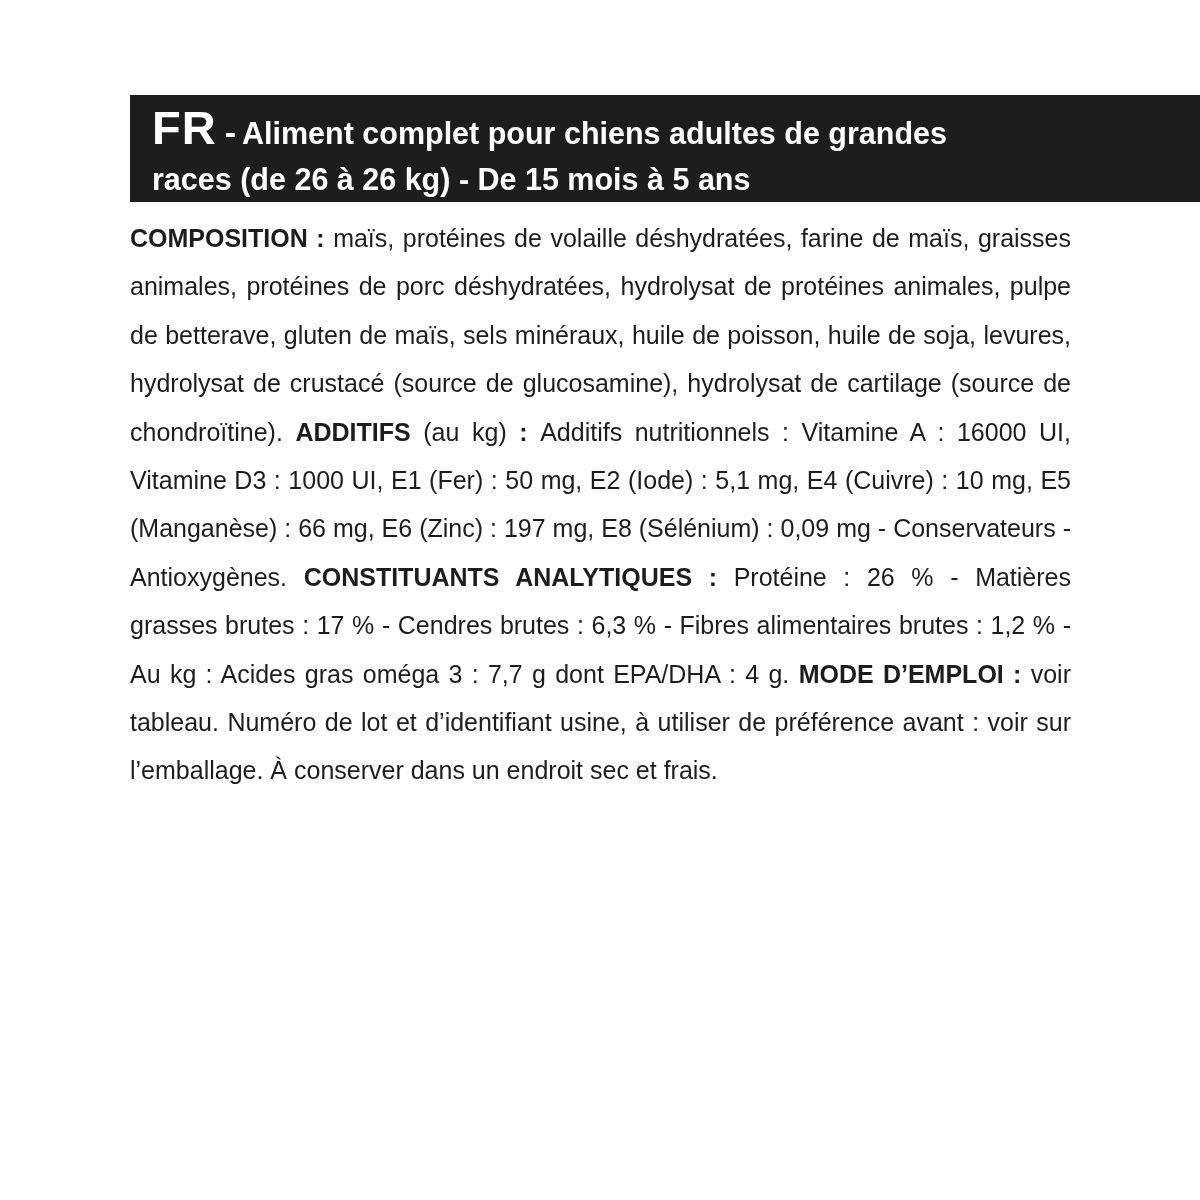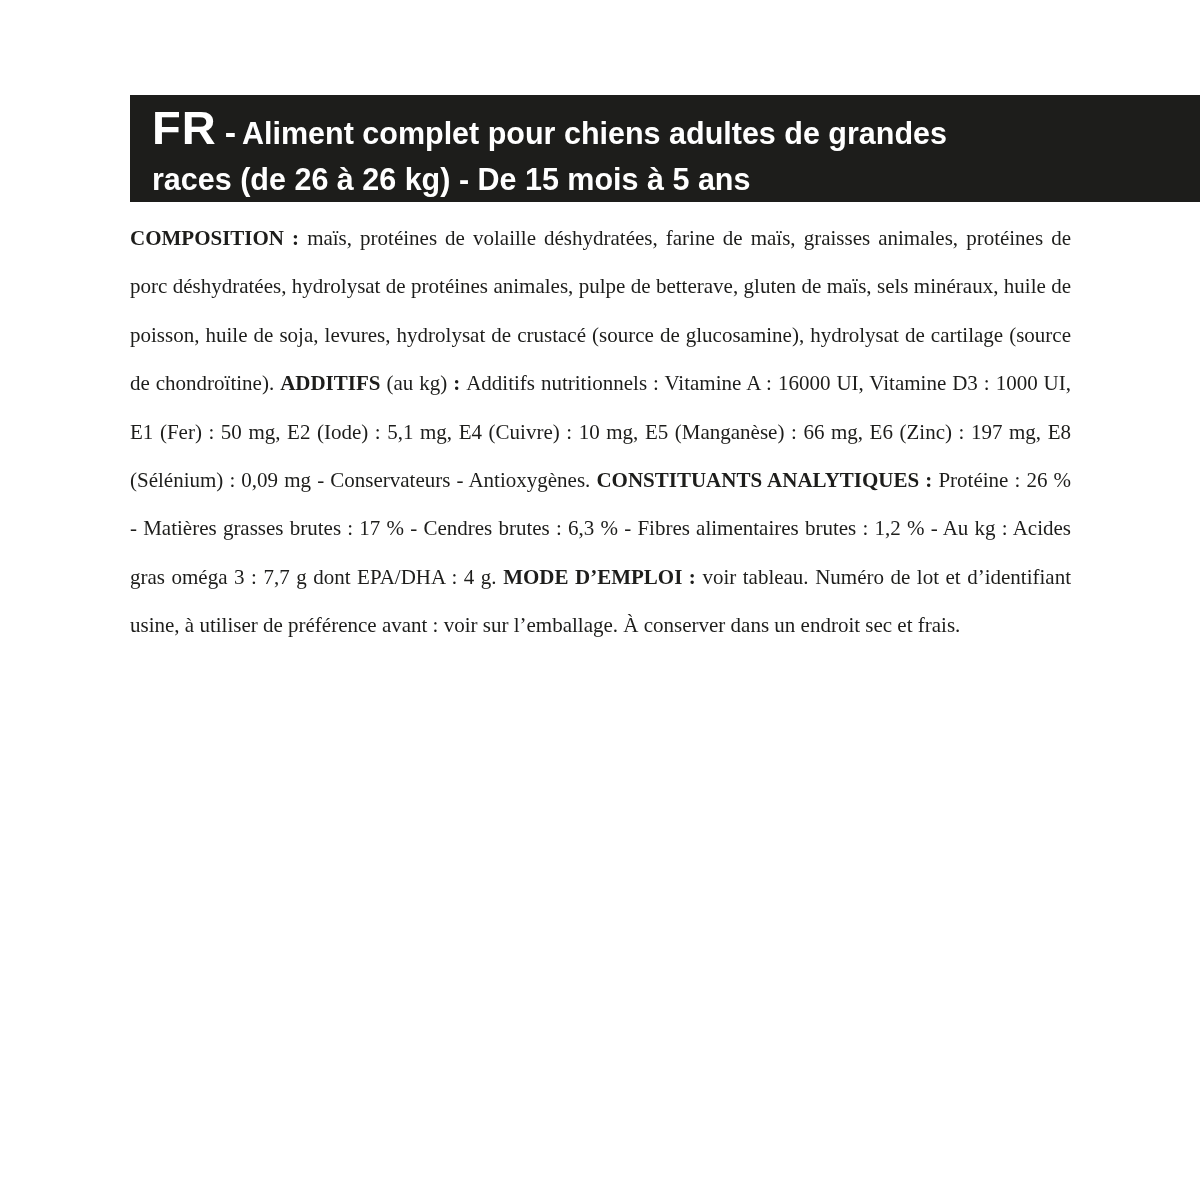--- a/index.html
+++ b/index.html
@@ -47,25 +47,24 @@
     width: 13px;
     height: 13px;
     border-radius: 50%;
     background: #ffffff;
   }
   .body-text {
     position: absolute;
     left: 130px;
     top: 214px;
     width: 941px;
-    font-size: 21px;
+    font-size: 25px;
     line-height: 48.4px;
     color: #1d1d1b;
     text-align: justify;
-    font-family: Liberation Serif, serif;
   }
   .body-text b { font-weight: bold; }
 </style>
 </head>
 <body>
 
 <div class="canvas">
 
   <header class="lang-bar">
     <div class="bar-text">

